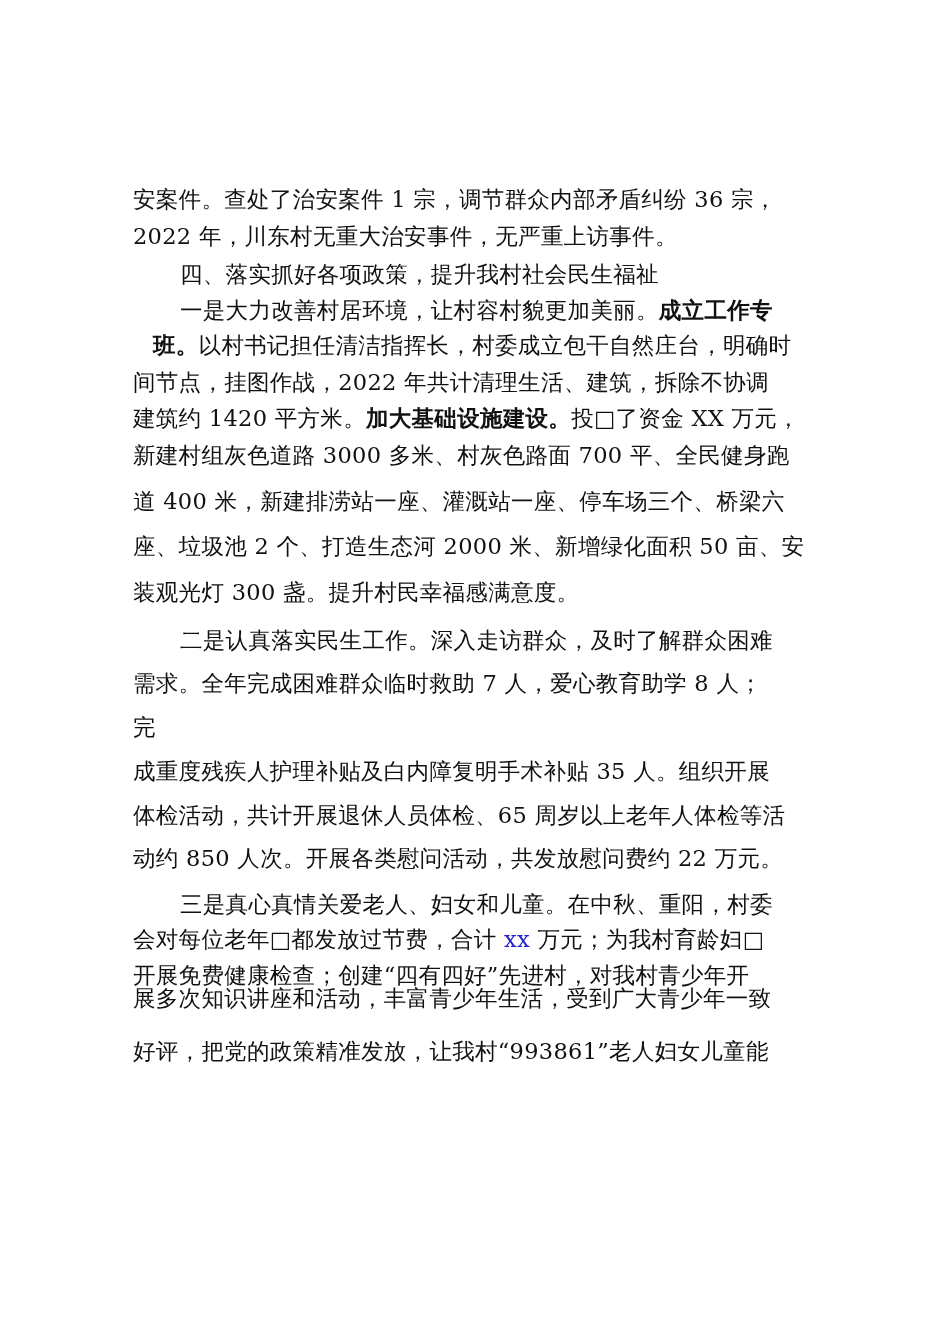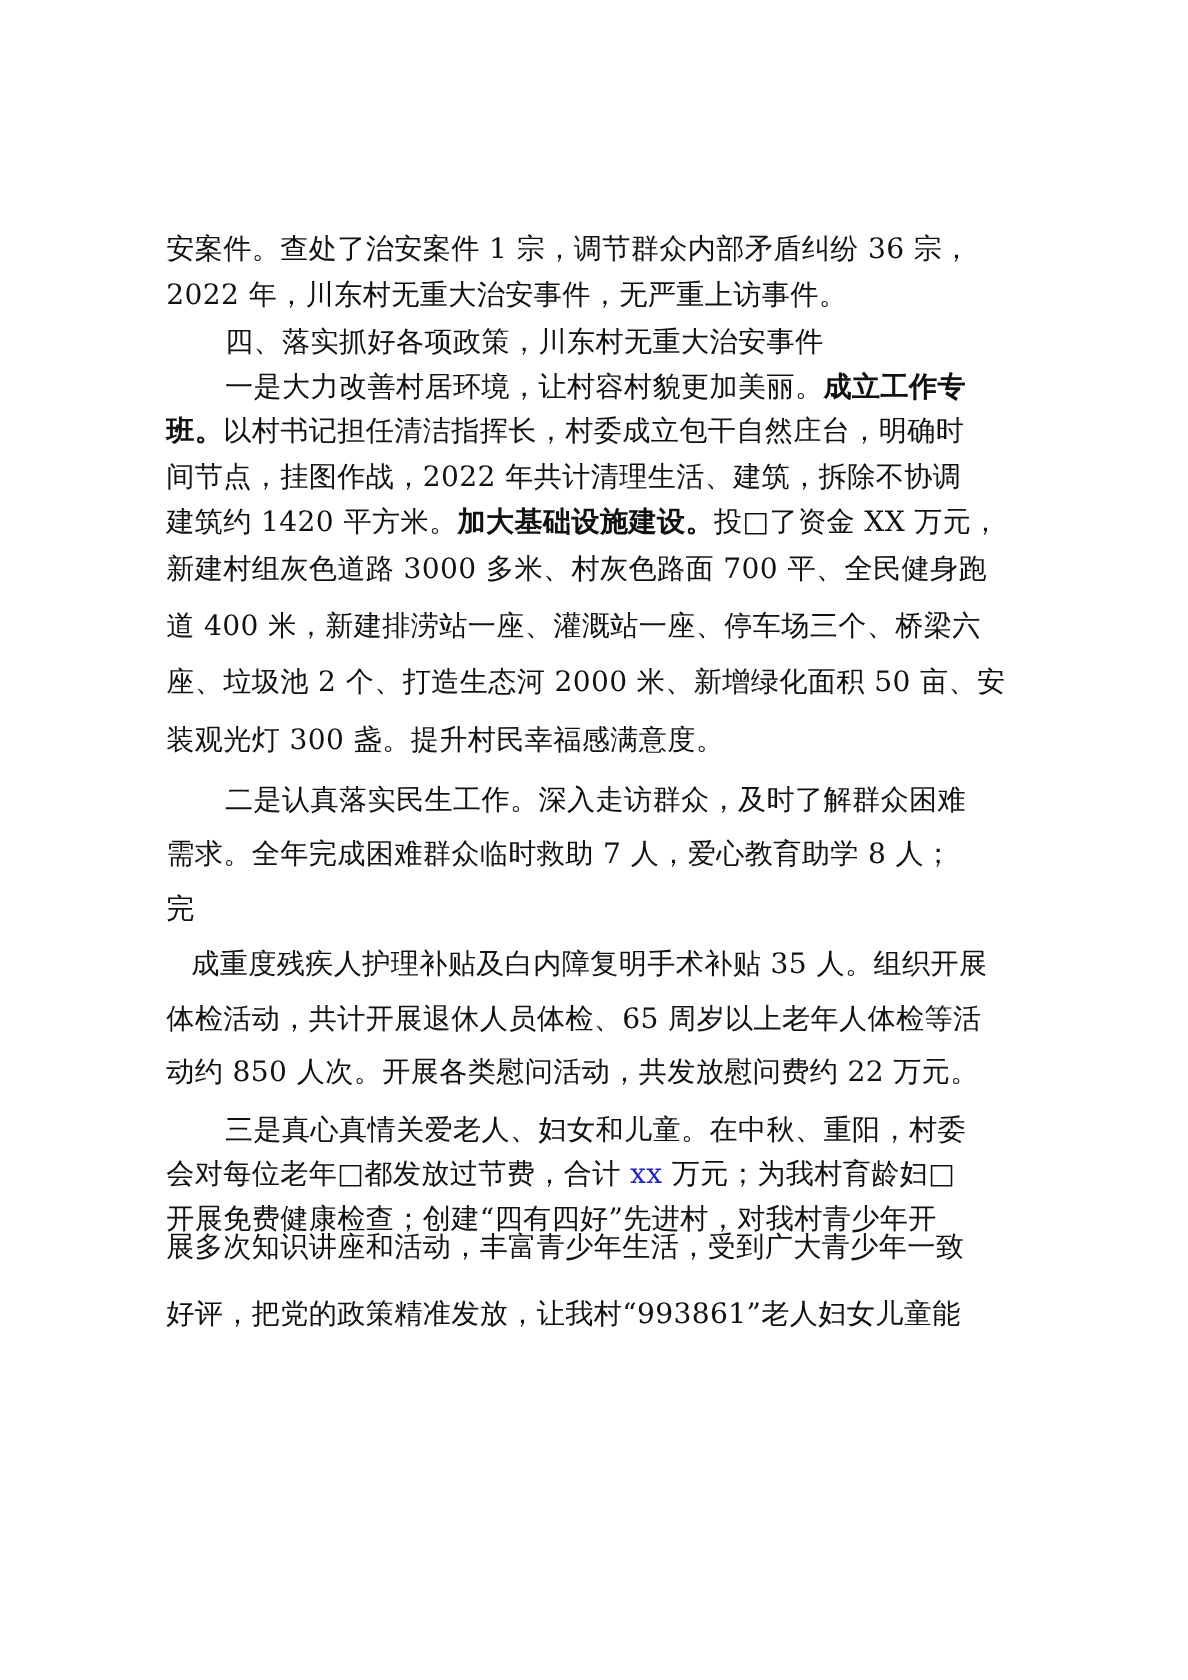--- a/index.html
+++ b/index.html
@@ -11,41 +11,41 @@
   .heading { font-family: "DejaVu Sans", "Liberation Sans", sans-serif; font-size: 22.5px; }
   .bold { font-family: "DejaVu Sans", "Liberation Sans", sans-serif; font-weight: bold; }
   .blue { color: #2222cc; }
 </style>
 </head>
 <body>
 
 <div class="page">
   <div class="line" style="top:186px;">安案件。查处了治安案件 1 宗，调节群众内部矛盾纠纷 36 宗，</div>
   <div class="line" style="top:223px;">2022 年，川东村无重大治安事件，无严重上访事件。</div>
-  <div class="line indent heading" style="top:261px;">四、落实抓好各项政策，川东村无重大治安事件</div>
+  <div class="line indent heading" style="top:261px;">四、落实抓好各项政策，提升我村社会民生福祉</div>
 
   <div class="line indent" style="top:297px;">
     <span>一是大力改善村居环境，让村容村貌更加美丽。</span><span class="bold">成立工作专</span>
   </div>
-  <div class="line" style="top:332px;">
+  <div class="line" style="top:332px;margin-left:20px;">
     <span class="bold">班。</span><span>以村书记担任清洁指挥长，村委成立包干自然庄台，明确时</span>
   </div>
   <div class="line" style="top:369px;">间节点，挂图作战，2022 年共计清理生活、建筑，拆除不协调</div>
   <div class="line" style="top:405px;">
     <span>建筑约 1420 平方米。</span><span class="bold">加大基础设施建设。</span><span>投□了资金 XX 万元，</span>
   </div>
   <div class="line" style="top:442px;">新建村组灰色道路 3000 多米、村灰色路面 700 平、全民健身跑</div>
   <div class="line" style="top:488px;">道 400 米，新建排涝站一座、灌溉站一座、停车场三个、桥梁六</div>
   <div class="line" style="top:533px;">座、垃圾池 2 个、打造生态河 2000 米、新增绿化面积 50 亩、安</div>
   <div class="line" style="top:579px;">装观光灯 300 盏。提升村民幸福感满意度。</div>
 
   <div class="line indent" style="top:627px;">二是认真落实民生工作。深入走访群众，及时了解群众困难</div>
   <div class="line" style="top:670px;">需求。全年完成困难群众临时救助 7 人，爱心教育助学 8 人；</div>
   <div class="line" style="top:714px;">完</div>
-  <div class="line" style="top:758px;margin-left:20px;">成重度残疾人护理补贴及白内障复明手术补贴 35 人。组织开展</div>
+  <div class="line" style="top:758px;">成重度残疾人护理补贴及白内障复明手术补贴 35 人。组织开展</div>
   <div class="line" style="top:802px;">体检活动，共计开展退休人员体检、65 周岁以上老年人体检等活</div>
   <div class="line" style="top:845px;">动约 850 人次。开展各类慰问活动，共发放慰问费约 22 万元。</div>
 
   <div class="line" style="top:926px;">
     <span>会对每位老年□都发放过节费，合计 </span><span class="blue">xx</span><span> 万元；为我村育龄妇□</span>
   </div>
   <div class="line indent" style="top:891px;">三是真心真情关爱老人、妇女和儿童。在中秋、重阳，村委</div>
   <div class="line" style="top:962px;">开展免费健康检查；创建“四有四好”先进村，对我村青少年开</div>
   <div class="line" style="top:985px;">展多次知识讲座和活动，丰富青少年生活，受到广大青少年一致</div>
   <div class="line" style="top:1038px;">好评，把党的政策精准发放，让我村“993861”老人妇女儿童能</div>

